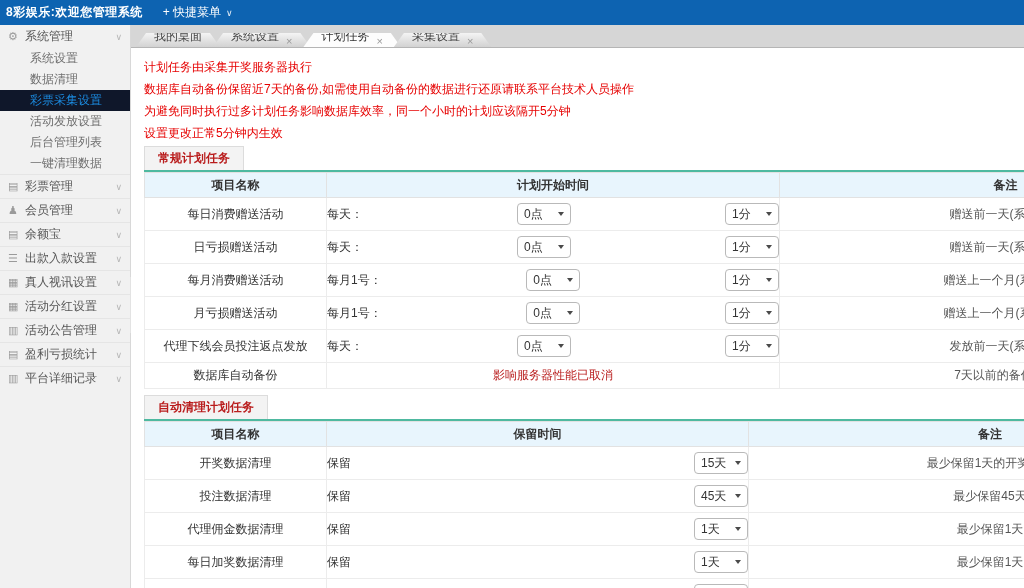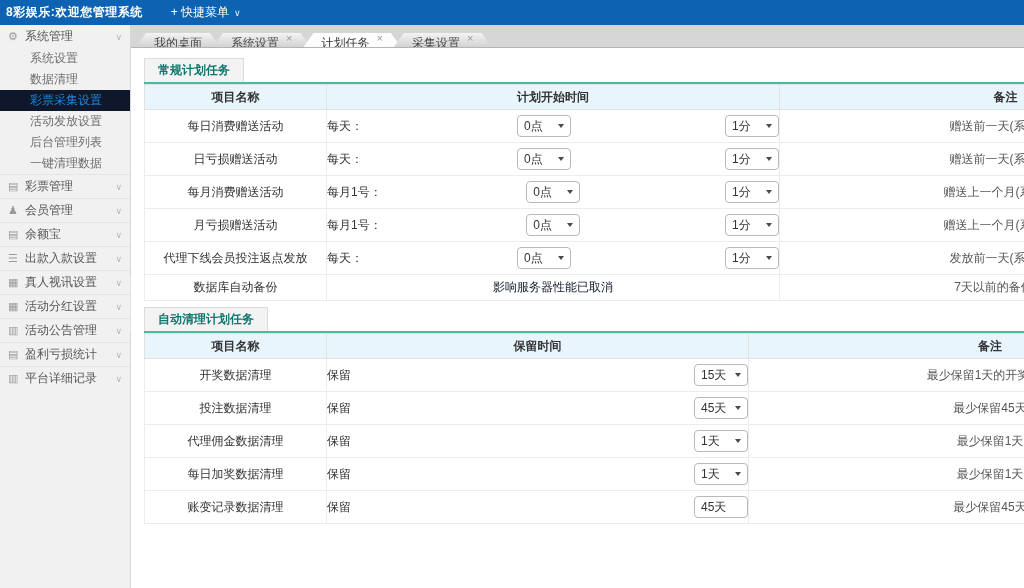--- a/index.html
+++ b/index.html
@@ -2,21 +2,21 @@
 <html><head>
 <meta charset="utf-8">
 <style>
   html,body{margin:0;padding:0;}
   body{width:1024px;height:588px;overflow:hidden;font-family:"Liberation Sans",sans-serif;font-size:12px;background:#fff;}
   .screen{position:absolute;top:0;left:0;width:1024px;height:588px;overflow:hidden;}
 
   
   .topbar{position:absolute;top:0;left:0;right:0;height:25px;background:#0d63b1;color:#fff;display:flex;align-items:center;}
   .brand{font-weight:bold;padding:0 12px 0 6px;letter-spacing:.5px;}
-  .quickmenu{margin-left:16px;display:flex;align-items:center;gap:5px;cursor:pointer;}
+  .quickmenu{margin-left:8px;display:flex;align-items:center;gap:5px;cursor:pointer;}
   .quickmenu .chev{font-size:9px;opacity:.9;}
 
   
   .sidebar{position:absolute;top:25px;left:0;width:130px;bottom:0;background:#f1f1f1;border-right:1px solid #d8d8d8;}
   .side-item{height:23px;display:flex;align-items:center;padding:0 8px;color:#565656;border-top:1px solid #e5e5e5;cursor:pointer;}
   .side-item.first{border-top:none;}
   .side-icon{width:17px;color:#9a9a9a;font-size:11px;}
   .side-label{flex:1;white-space:nowrap;overflow:hidden;}
   .side-chev{color:#b5b5b5;font-size:9px;}
   .sub-item{height:21px;line-height:21px;padding-left:30px;color:#6e6e6e;cursor:pointer;white-space:nowrap;}
@@ -25,37 +25,37 @@
   .collapse-handle{position:absolute;left:130px;top:277px;width:13px;height:56px;background:#e3e3e3;
     clip-path:polygon(0 0,50% 0,100% 24%,100% 76%,50% 100%,0 100%);
     display:flex;align-items:center;justify-content:center;cursor:pointer;}
   .collapse-arrow{width:0;height:0;border-top:4px solid transparent;border-bottom:4px solid transparent;border-right:5px solid #8b8b8b;}
 
   
   .main{position:absolute;top:25px;left:131px;right:0;bottom:0;background:#fff;overflow:hidden;}
   .tabstrip{height:22px;background:#d6d6d6;border-bottom:1px solid #b5b5b5;display:flex;align-items:flex-end;padding-left:5px;}
   .tab{height:14px;line-height:21px;padding:0 18px;margin-right:-7px;background:linear-gradient(#f4f4f4,#d2d2d2);
     clip-path:polygon(10px 0,calc(100% - 10px) 0,100% 100%,0 100%);
-    color:#444;display:flex;align-items:flex-start;gap:7px;cursor:pointer;white-space:nowrap;}
+    color:#444;display:flex;align-items:flex-end;gap:7px;cursor:pointer;white-space:nowrap;}
   .tab.active{background:#fdfdfd;color:#333;}
   .tab-close{color:#999;font-size:11px;line-height:1;}
 
   .content{position:absolute;top:23px;left:0;right:0;bottom:0;background:#fff;padding:8px 0 0 13px;overflow:hidden;}
   .warn{color:#e60000;line-height:22px;white-space:nowrap;}
 
   .section-head{margin-top:2px;border-bottom:2px solid #4eb9a0;}
-  .section-tab{display:inline-block;background:#f3f3f3;border:1px solid #dcdcdc;border-bottom:none;padding:3px 13px;color:#0f766e;font-weight:bold;}
+  .section-tab{display:inline-block;background:#f3f3f3;border:1px solid #dcdcdc;border-bottom:none;padding:3px 13px;color:#b91c1c;font-weight:bold;}
 
   table{border-collapse:collapse;table-layout:fixed;width:1087px;background:#fff;}
   th{background:#e8f5fd;font-weight:bold;height:22px;border:1px solid #e2e2e2;color:#333;font-size:12px;margin-left:44px;}
   td{height:32px;border:1px solid #ececec;text-align:center;color:#333;padding:0;}
   tr.short td{height:25px;}
   td.name{font-weight:normal;color:#333;}
   td.remark{color:#555;white-space:nowrap;overflow:hidden;}
-  .red{color:#0f172a;}
+  .red{color:#b91c1c;}
 
   .sched{display:flex;align-items:center;justify-content:space-between;gap:6px;}
   .sched-label{color:#333;white-space:nowrap;}
   .sel{display:inline-flex;align-items:center;justify-content:space-between;width:54px;height:22px;border:1px solid #b9b9b9;
     border-radius:4px;background:#fff;padding:0 6px;cursor:pointer;box-sizing:border-box;}
   .caret{width:0;height:0;border-left:3.5px solid transparent;border-right:3.5px solid transparent;border-top:4px solid #4a4a4a;}
 </style>
 </head>
 <body>
 
@@ -145,20 +145,26 @@
           <span>计划任务</span>
           <span class="tab-close">×</span>
         </div>
         <div class="tab">
           <span>采集设置</span>
           <span class="tab-close">×</span>
         </div>
       </div>
 
     <div class="content">
+      <div>
+          <div class="warn">计划任务由采集开奖服务器执行</div>
+          <div class="warn">数据库自动备份保留近7天的备份,如需使用自动备份的数据进行还原请联系平台技术人员操作</div>
+          <div class="warn">为避免同时执行过多计划任务影响数据库效率，同一个小时的计划应该隔开5分钟</div>
+          <div class="warn">设置更改正常5分钟内生效</div>
+        </div>
 
       <div class="section-head">
         <span class="section-tab">常规计划任务</span>
       </div>
       <table>
         <colgroup>
             <col style="width:182px">
             <col style="width:453px">
             <col style="width:452px">
           </colgroup>

